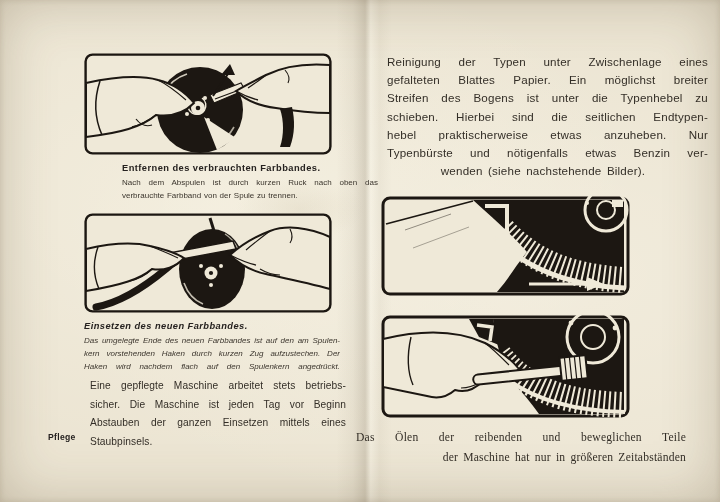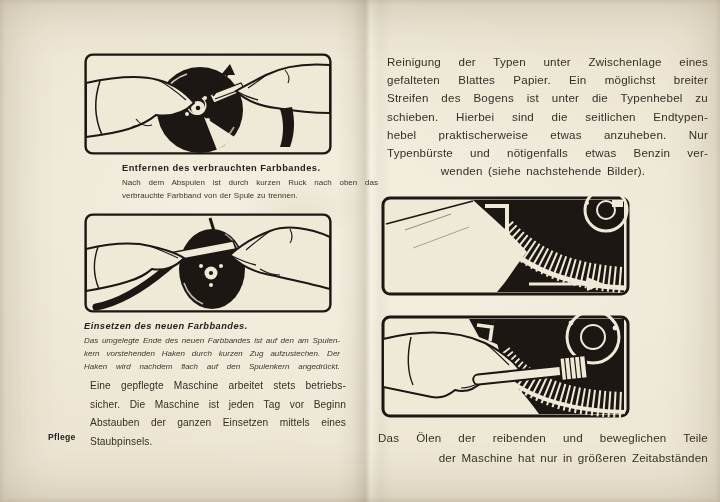--- a/index.html
+++ b/index.html
@@ -221,17 +221,17 @@
       <path d="M 102 66 C 95 70 88 73 80 73" stroke="#1c1712" stroke-width="1.2" fill="none"></path>
 
       <g transform="rotate(-6 140 60)">
         <rect x="92" y="55" width="92" height="10" rx="5" fill="#efe9d8" stroke="#1c1712" stroke-width="2"></rect>
         <rect x="180" y="47" width="26" height="23" fill="#efe9d8" stroke="#1c1712" stroke-width="2"></rect>
         <path d="M 185 47 V 70 M 190 47 V 70 M 195 47 V 70 M 200 47 V 70" stroke="#1c1712" stroke-width="1.2"></path>
       </g>
     </svg>
   </div>
 
-  <div class="abs" style="left:378px;top:428px;width:330px;">
+  <div class="abs" style="left:356px;top:428px;width:330px;font-family:Liberation Serif, serif;">
     <div class="rb-line j">Das Ölen der reibenden und beweglichen Teile</div>
     <div class="rb-line">der Maschine hat nur in größeren Zeitabständen</div>
   </div>
 </div>
 
 </body></html>

